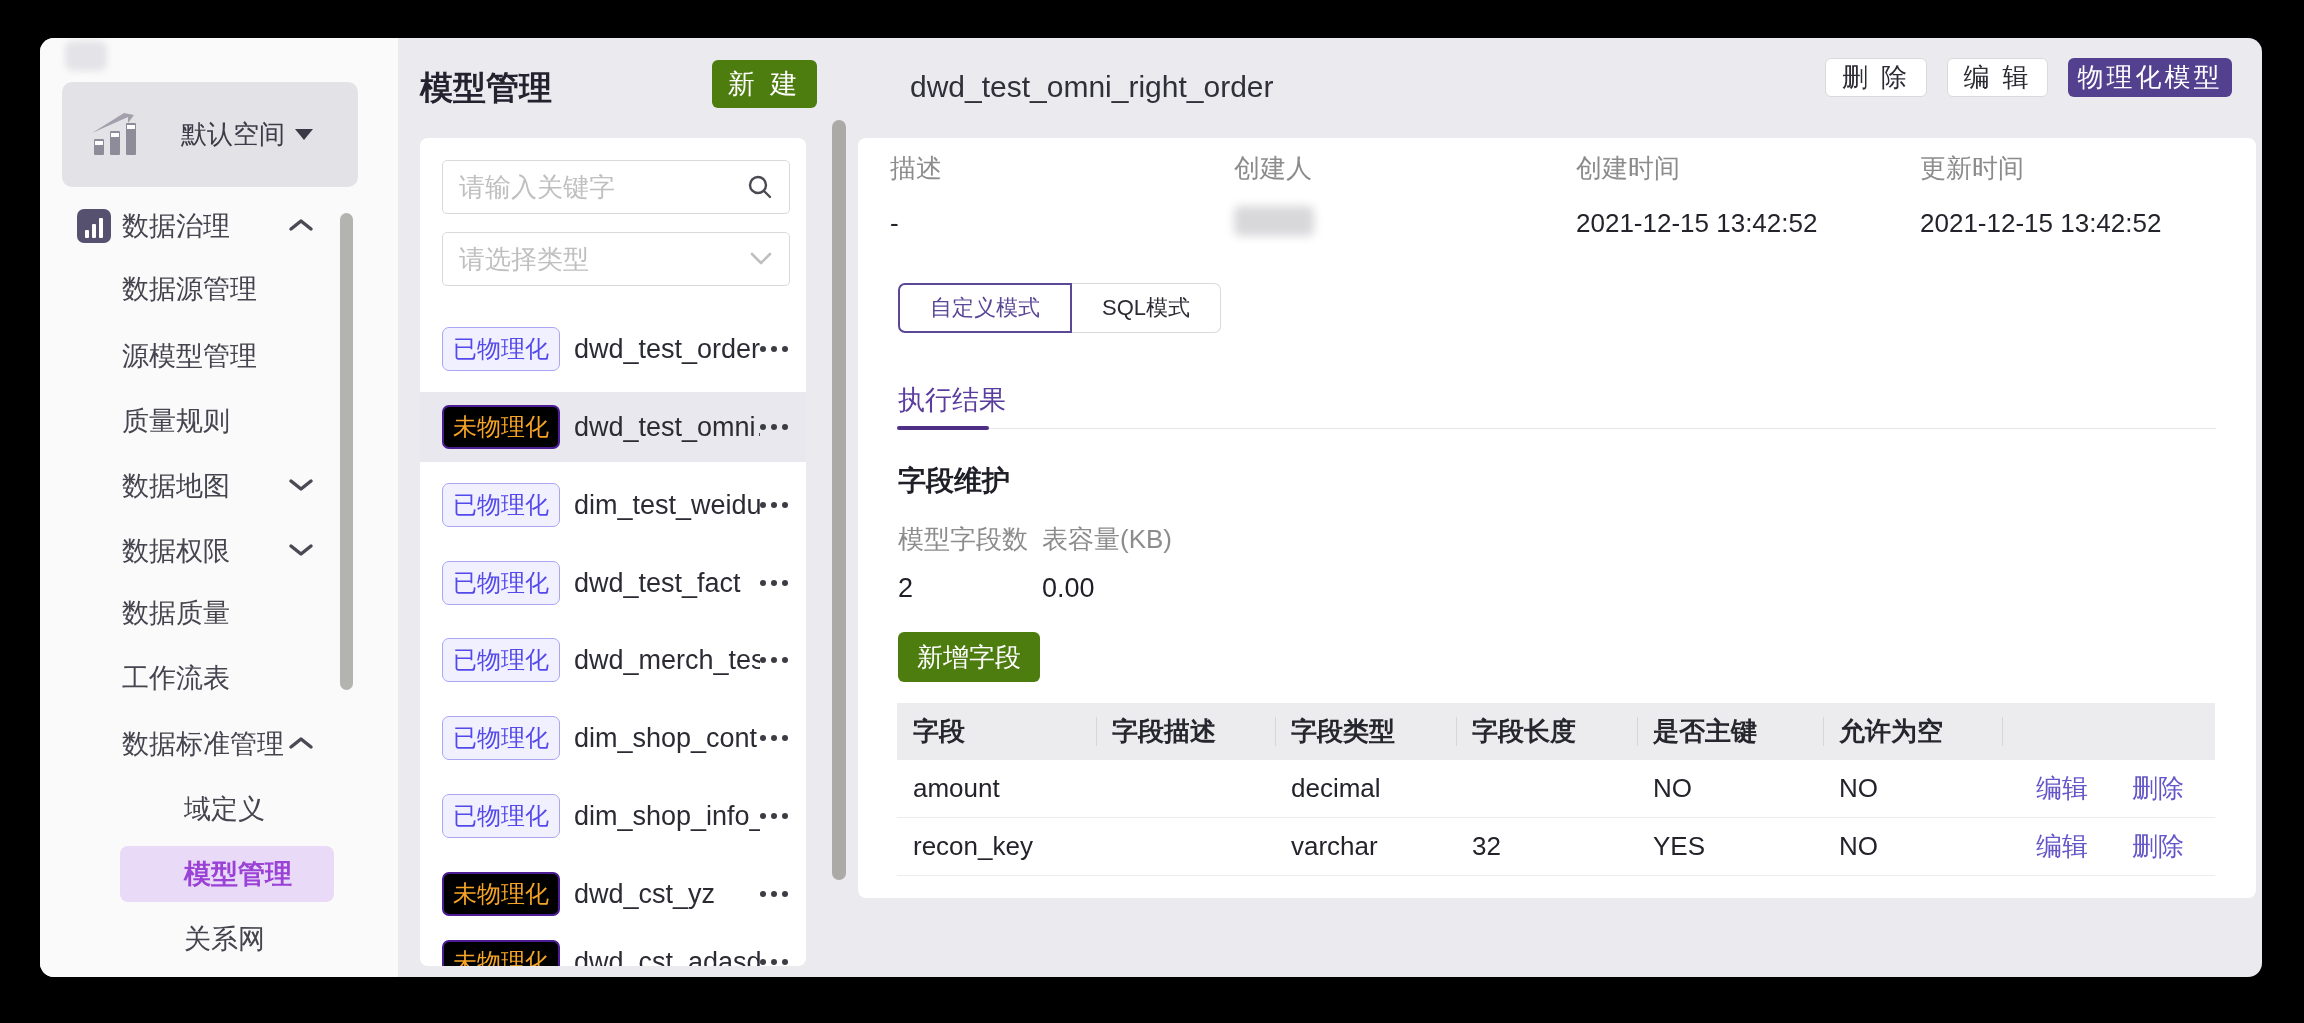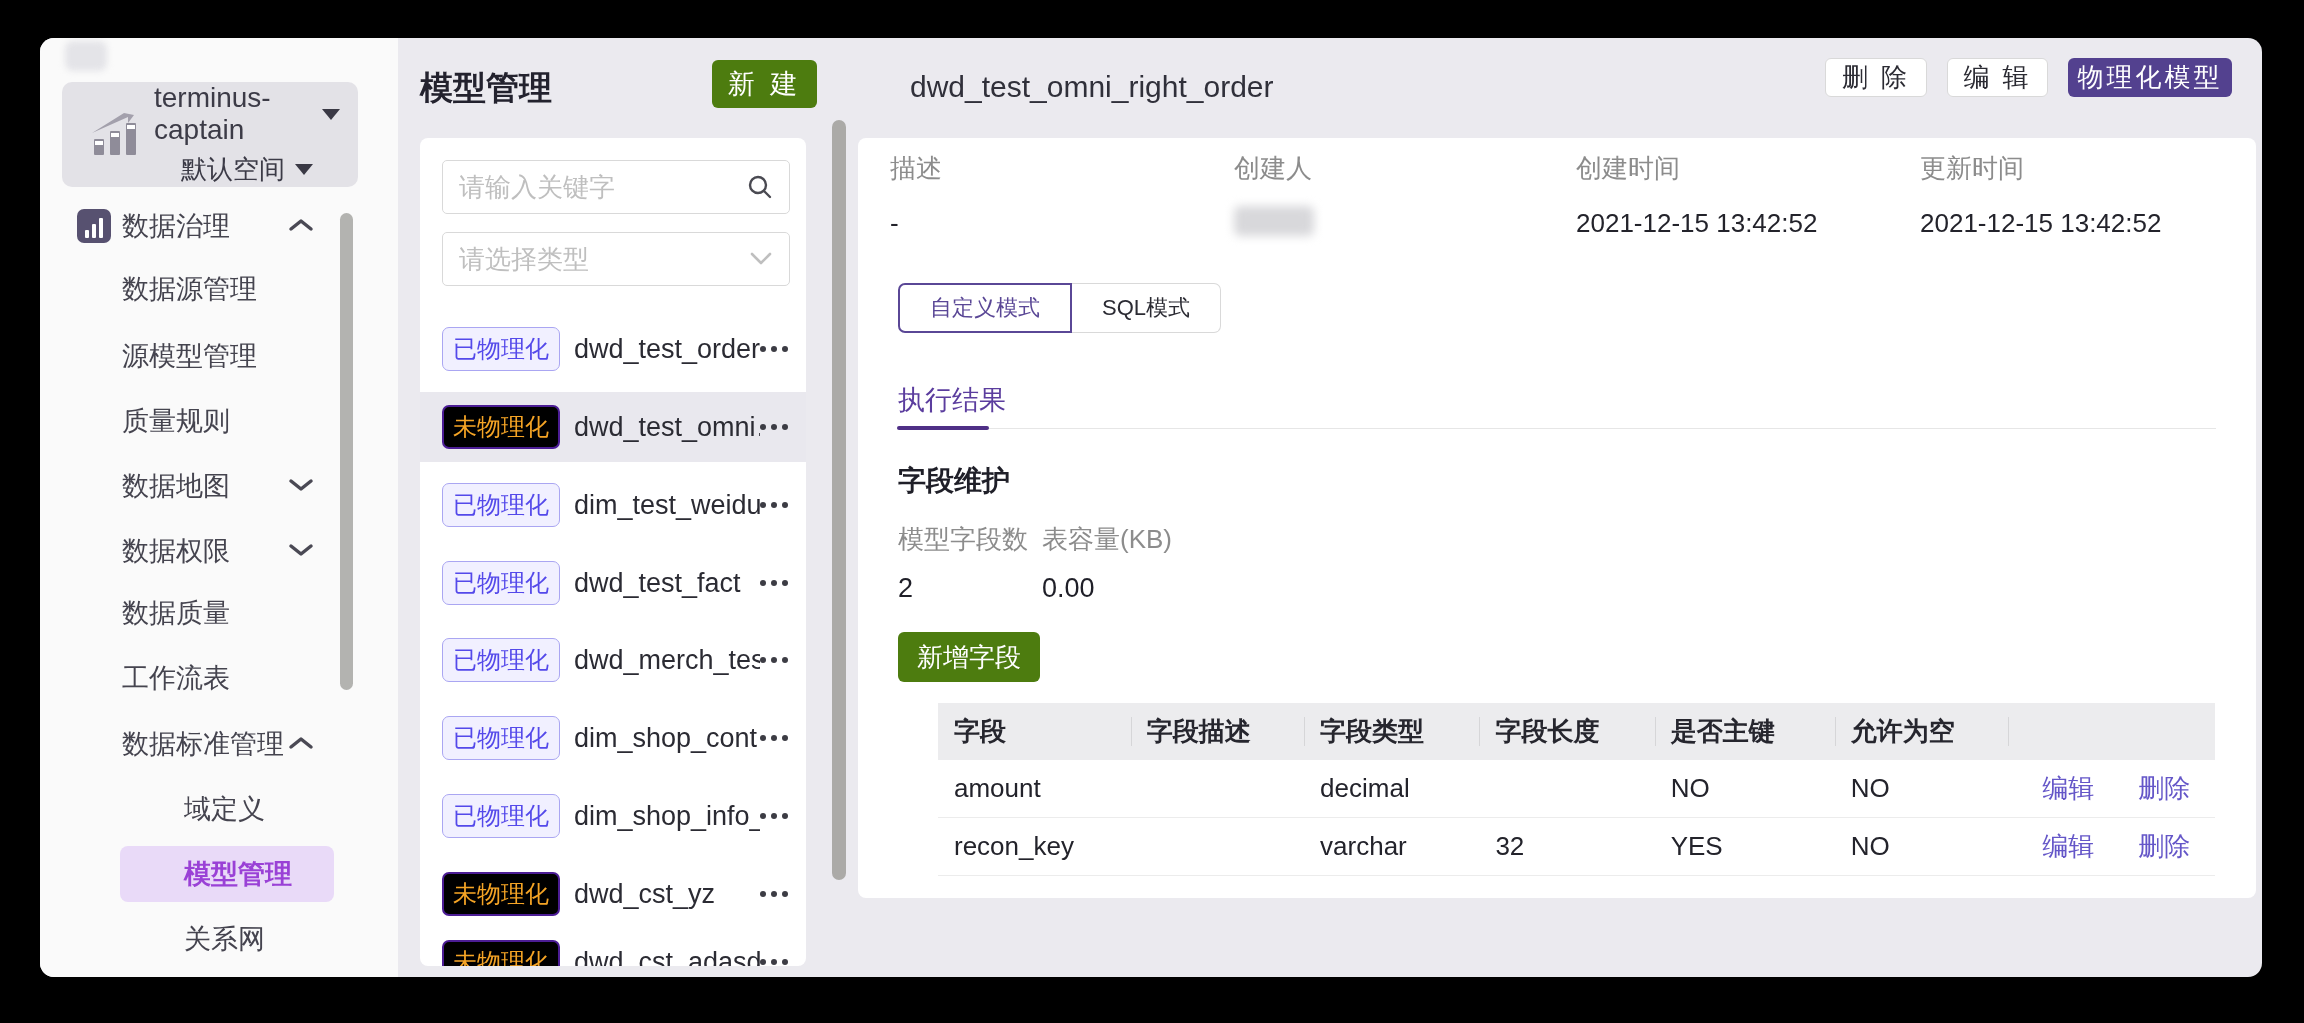--- a/index.html
+++ b/index.html
@@ -72,21 +72,21 @@
   .seg-item.on { border:2px solid #5a4796; color:#5a4796; border-radius:7px 0 0 7px; z-index:2; }
   .seg-item.off { border:1px solid #d9d9d9; border-left:none; color:#2b2b33; border-radius:0 7px 7px 0; }
   .sub-tab { position:absolute; left:40px; top:244px; font-size:27px; color:#5b3d9e; cursor:pointer; }
   .tab-rule { position:absolute; left:39px; top:290px; width:1319px; height:1px; background:#e6e6e6; }
   .tab-ink  { position:absolute; left:39px; top:288px; width:92px; height:4px; background:#4f2f86; border-radius:2px; }
   .sec-title { position:absolute; left:40px; top:324px; font-size:28px; font-weight:bold; color:#1f1f28; }
   .stat-label { font-size:26px; color:#8c8c8c; }
   .stat-value { font-size:27px; color:#1f1f28; margin-top:16px; }
   .add-btn { position:absolute; left:40px; top:494px; width:142px; height:50px; font-size:26px; background:#5a4796; }
   .tbl { position:absolute; left:39px; top:565px; width:1318px; font-size:26px; }
-  .tbl-row { display:flex; align-items:center;margin-left:41px; }
+  .tbl-row { display:flex; align-items:center; }
   .tbl-head { background:#ececee; height:57px; font-weight:bold; color:#26262e; }
   .tbl-body { height:58px; border-bottom:1px solid #ececec; color:#23232b; }
   .tc { padding-left:16px; height:100%; display:flex; align-items:center; position:relative; }
   .tbl-head .tc + .tc:before { content:""; position:absolute; left:0; top:14px; bottom:14px; width:1px; background:#d6d6d8; }
   .c1{width:199px;} .c2{width:179px;} .c3{width:181px;} .c4{width:181px;} .c5{width:186px;} .c6{width:179px;} .c7{width:213px; padding-left:34px; gap:44px;}
   .lnk { color:#6456c8; cursor:pointer; }
   svg.chev { display:block; }
 </style>
 </head>
 <body>
@@ -100,24 +100,20 @@
       <svg width="52" height="48" viewBox="0 0 52 48">
         <rect x="4" y="28" width="10" height="16" rx="1" fill="#8f8c99"></rect>
         <rect x="20" y="20" width="10" height="24" rx="1" fill="#8f8c99"></rect>
         <rect x="36" y="12" width="10" height="32" rx="1" fill="#8f8c99"></rect>
         <path d="M2 22 L38 6 L38 12 L44 4 L34 2 Z" fill="#a3a0ac"></path>
         <rect x="5" y="30" width="8" height="4" fill="#fff"></rect>
         <rect x="21" y="22" width="8" height="4" fill="#fff"></rect>
         <rect x="37" y="14" width="8" height="4" fill="#fff"></rect>
       </svg>
       <div class="ws-text">
-        <div class="ws-name">
-          <span>terminus-captain</span>
-          <span class="caret-down"></span>
-        </div>
         <div class="ws-space">
           <span>默认空间</span>
           <span class="caret-down"></span>
         </div>
       </div>
     </div>
 
     <div class="menu-item" style="top:160px">
       <span class="mi-icon">
           <i style="height:8px"></i>

